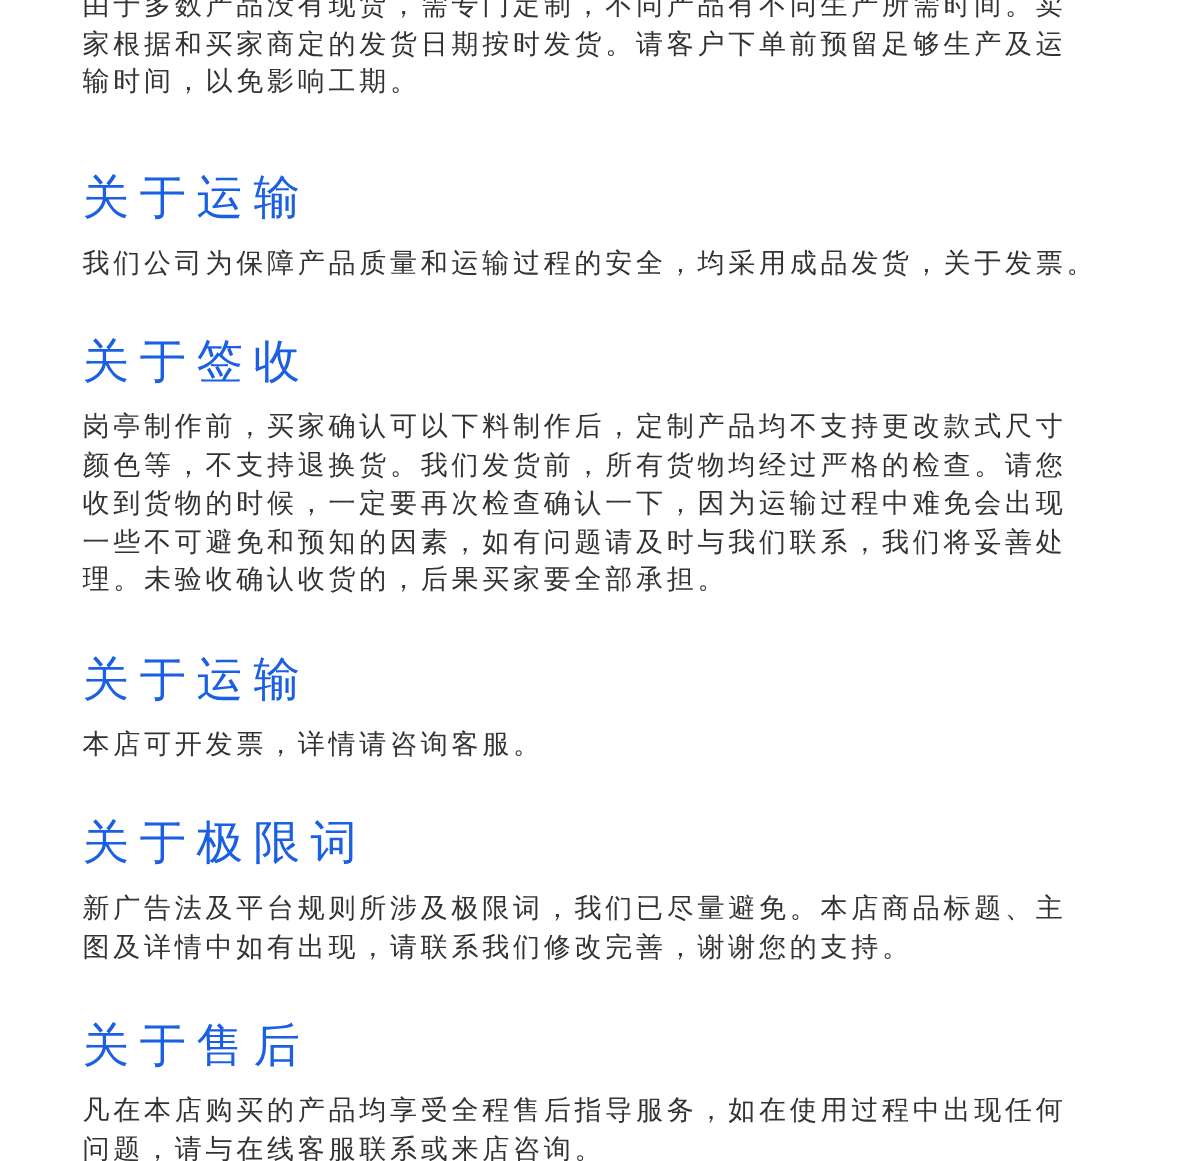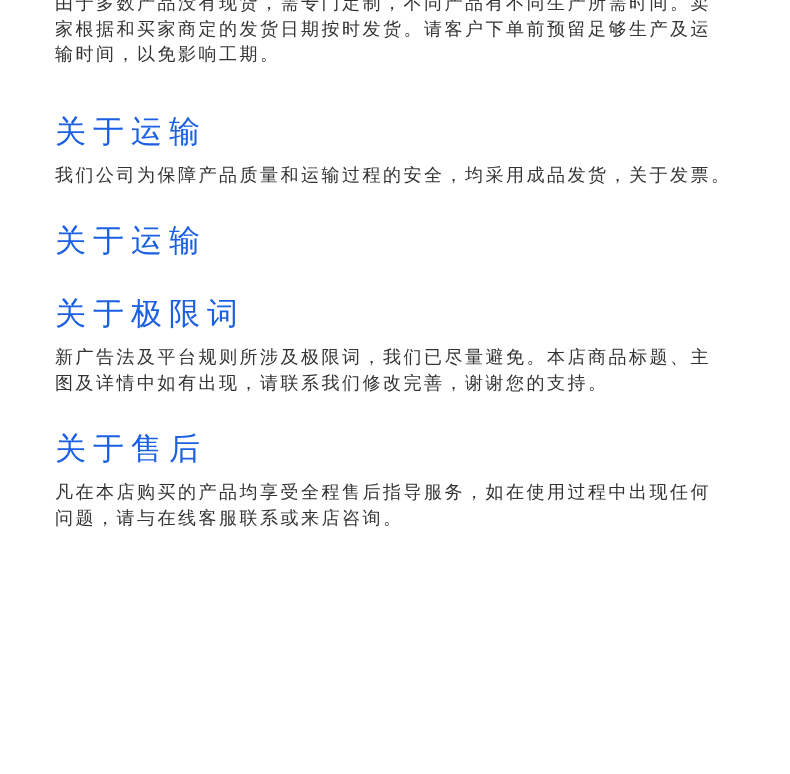--- a/index.html
+++ b/index.html
@@ -50,23 +50,32 @@
 
   <p class="para intro">由于多数产品没有现货，需专门定制，不同产品有不同生产所需时间。卖
 家根据和买家商定的发货日期按时发货。请客户下单前预留足够生产及运
 输时间，以免影响工期。</p>
 
   <section>
     <h2 class="sec-title">关于运输</h2>
     <p class="para">我们公司为保障产品质量和运输过程的安全，均采用成品发货，关于发票。</p>
   </section>
 
+  <section>
+    <h2 class="sec-title">关于签收</h2>
+    <p class="para">岗亭制作前，买家确认可以下料制作后，定制产品均不支持更改款式尺寸
+颜色等，不支持退换货。我们发货前，所有货物均经过严格的检查。请您
+收到货物的时候，一定要再次检查确认一下，因为运输过程中难免会出现
+一些不可避免和预知的因素，如有问题请及时与我们联系，我们将妥善处
+理。未验收确认收货的，后果买家要全部承担。</p>
+  </section>
 
   <section>
     <h2 class="sec-title">关于运输</h2>
+    <p class="para">本店可开发票，详情请咨询客服。</p>
   </section>
 
   <section>
     <h2 class="sec-title">关于极限词</h2>
     <p class="para">新广告法及平台规则所涉及极限词，我们已尽量避免。本店商品标题、主
 图及详情中如有出现，请联系我们修改完善，谢谢您的支持。</p>
   </section>
 
   <section>
     <h2 class="sec-title">关于售后</h2>

